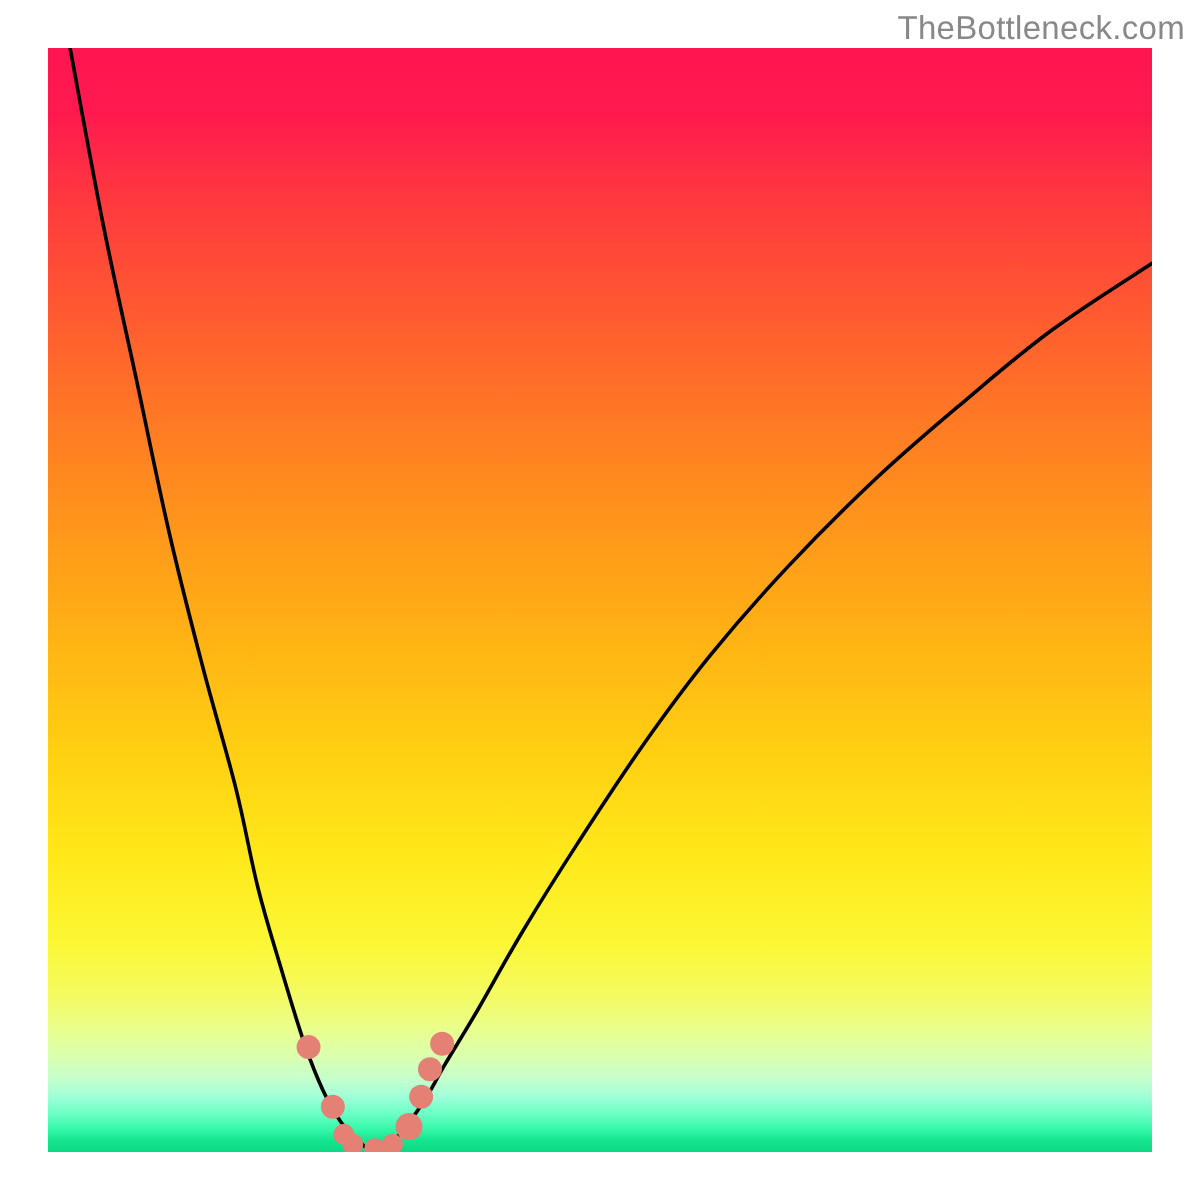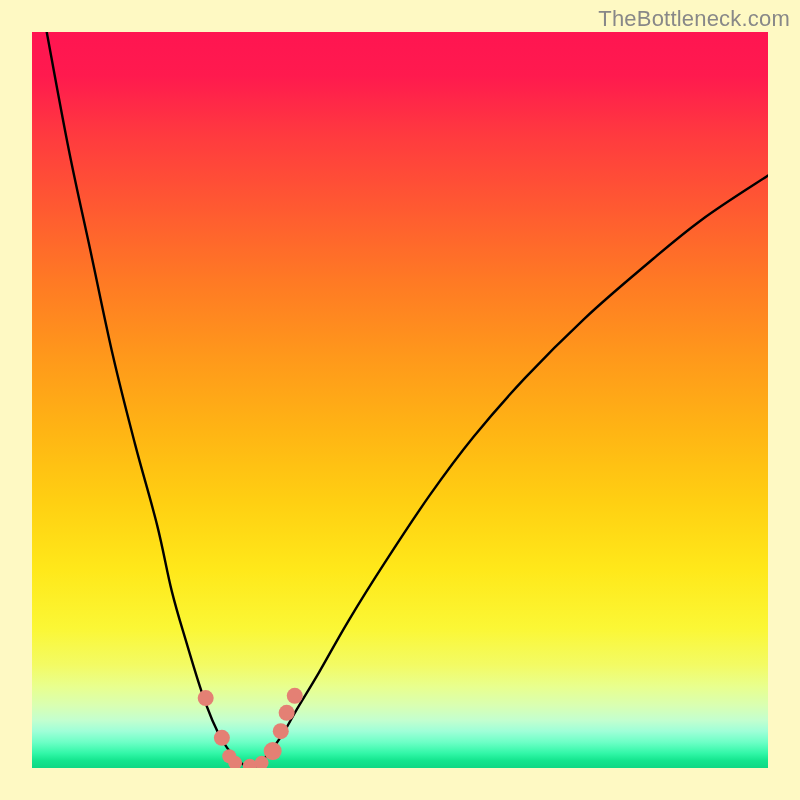--- a/index.html
+++ b/index.html
@@ -10,21 +10,21 @@
     overflow: hidden;
     background: #000;
     font-family: Arial, Helvetica, sans-serif;
   }
   .frame {
     position: absolute;
     left: 0;
     top: 0;
     width: 800px;
     height: 800px;
-    background: #fef9c3;
+    background: #ffffff;
   }
   .plot {
     position: absolute;
     left: 32px;
     top: 32px;
     width: 736px;
     height: 736px;
     overflow: hidden;
   }
   .gradient {

